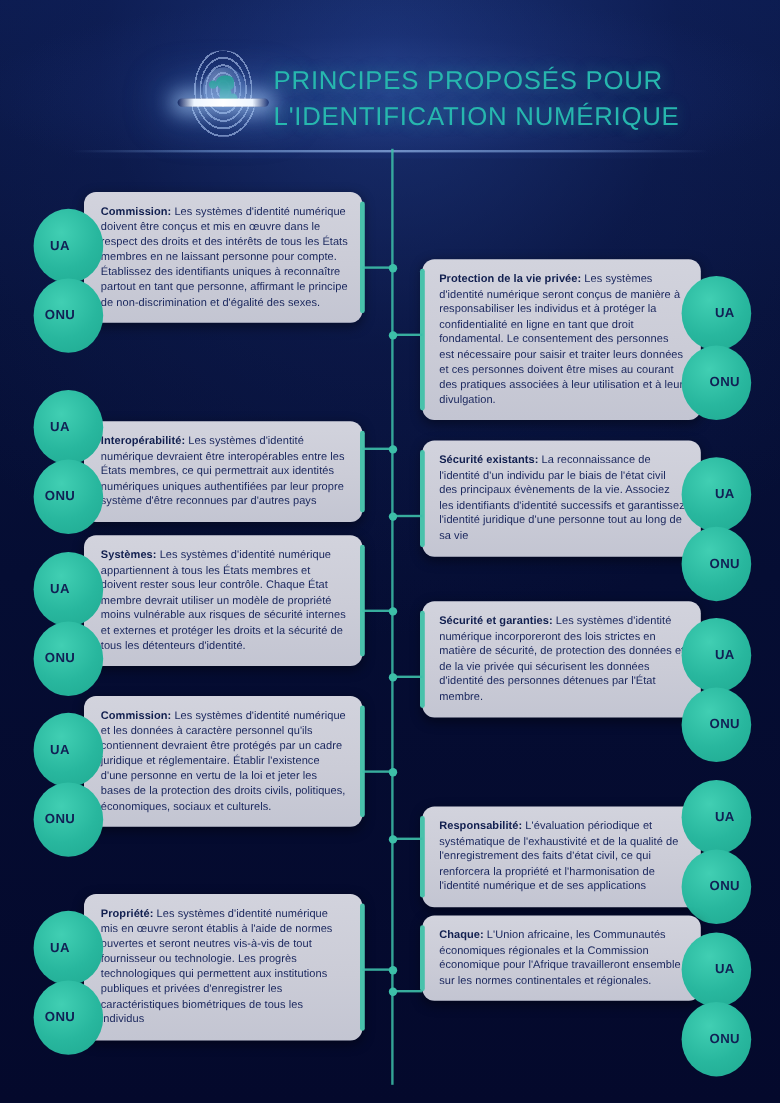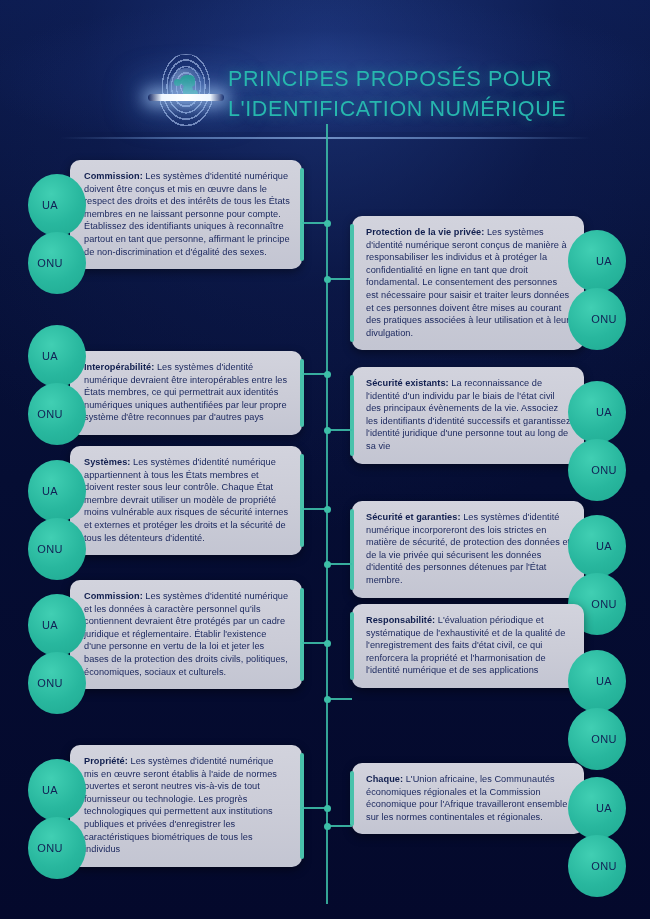--- a/index.html
+++ b/index.html
@@ -31,21 +31,21 @@
     content:"";
     position:absolute;
     left:0; right:0; top:0; height:132px;
     background: radial-gradient(ellipse at 50% 60%, rgba(58,96,185,0.40) 0%, rgba(30,56,135,0.18) 45%, rgba(5,13,51,0) 75%);
     pointer-events:none;
   }
 
   
   .header {
     position: absolute;
-    top: 12px; left: 0; right: 0;
+    top: 0; left: 0; right: 0;
     height: 98px;
   }
 
   .logo {
     position: absolute;
     left: 146px;
     top: 38px;
     width: 80px;
     height: 84px;
   }
@@ -164,21 +164,21 @@
 
   
   .badge {
     position:absolute;
     width: 58px;
     height: 62px;
     border-radius: 50%;
     background: radial-gradient(circle at 40% 32%, #41cfb3 0%, #28b79e 55%, #1fa991 100%);
     color:#112054;
     font-size: 11px;
-    font-weight: normal;
+    font-weight: bold;
     display:flex;
     align-items:center;
     justify-content:center;
     letter-spacing: .3px;
   }
   .badge.l { padding-right: 14px; }
   .badge.r { padding-left: 14px; }
 </style>
 </head>
 <body>
@@ -245,21 +245,21 @@
         <div><span class="term">Sécurité et garanties:</span><span> Les systèmes d'identité numérique incorporeront des lois strictes en matière de sécurité, de protection des données et de la vie privée qui sécurisent les données d'identité des personnes détenues par l'État membre.</span></div>
       </div>
       <div class="badge r" style="top: 515px; left: 568px;">UA</div>
       <div class="badge r" style="top: 573px; left: 568px;">ONU</div>
       <div class="card left" style="top: 580px; left: 70px;">
         <span class="accent"></span>
         <div><span class="term">Commission:</span><span> Les systèmes d'identité numérique et les données à caractère personnel qu'ils contiennent devraient être protégés par un cadre juridique et réglementaire. Établir l'existence d'une personne en vertu de la loi et jeter les bases de la protection des droits civils, politiques, économiques, sociaux et culturels.</span></div>
       </div>
       <div class="badge l" style="top: 594px; left: 28px;">UA</div>
       <div class="badge l" style="top: 652px; left: 28px;">ONU</div>
-      <div class="card right" style="top: 604px; left: 352px;">
+      <div class="card right" style="top: 672px; left: 352px;">
         <span class="accent"></span>
         <div><span class="term">Responsabilité:</span><span> L'évaluation périodique et systématique de l'exhaustivité et de la qualité de l'enregistrement des faits d'état civil, ce qui renforcera la propriété et l'harmonisation de l'identité numérique et de ses applications</span></div>
       </div>
       <div class="badge r" style="top: 650px; left: 568px;">UA</div>
       <div class="badge r" style="top: 708px; left: 568px;">ONU</div>
       <div class="card left" style="top: 745px; left: 70px;">
         <span class="accent"></span>
         <div><span class="term">Propriété:</span><span> Les systèmes d'identité numérique mis en œuvre seront établis à l'aide de normes ouvertes et seront neutres vis-à-vis de tout fournisseur ou technologie. Les progrès technologiques qui permettent aux institutions publiques et privées d'enregistrer les caractéristiques biométriques de tous les individus</span></div>
       </div>
       <div class="badge l" style="top: 759px; left: 28px;">UA</div>

